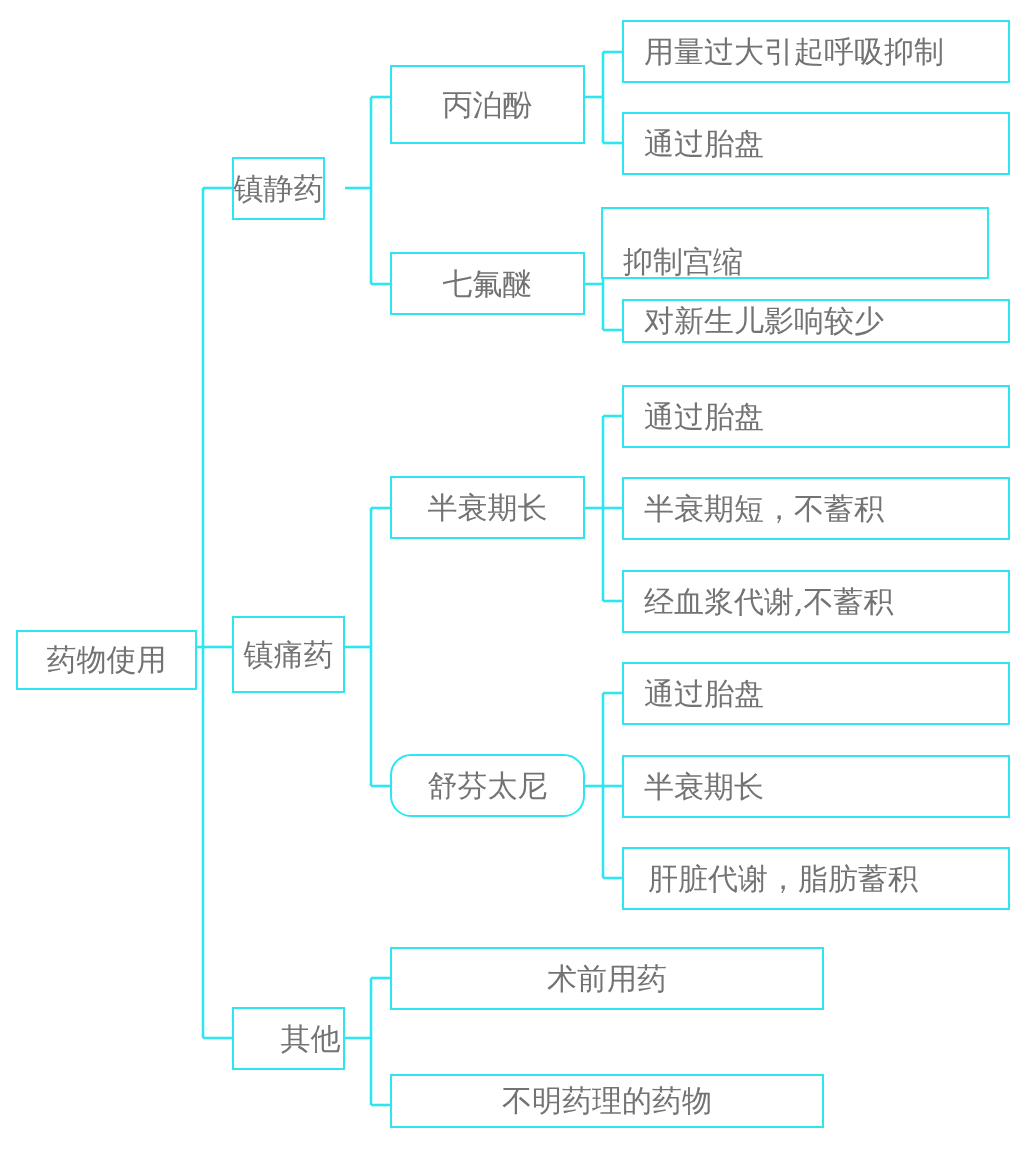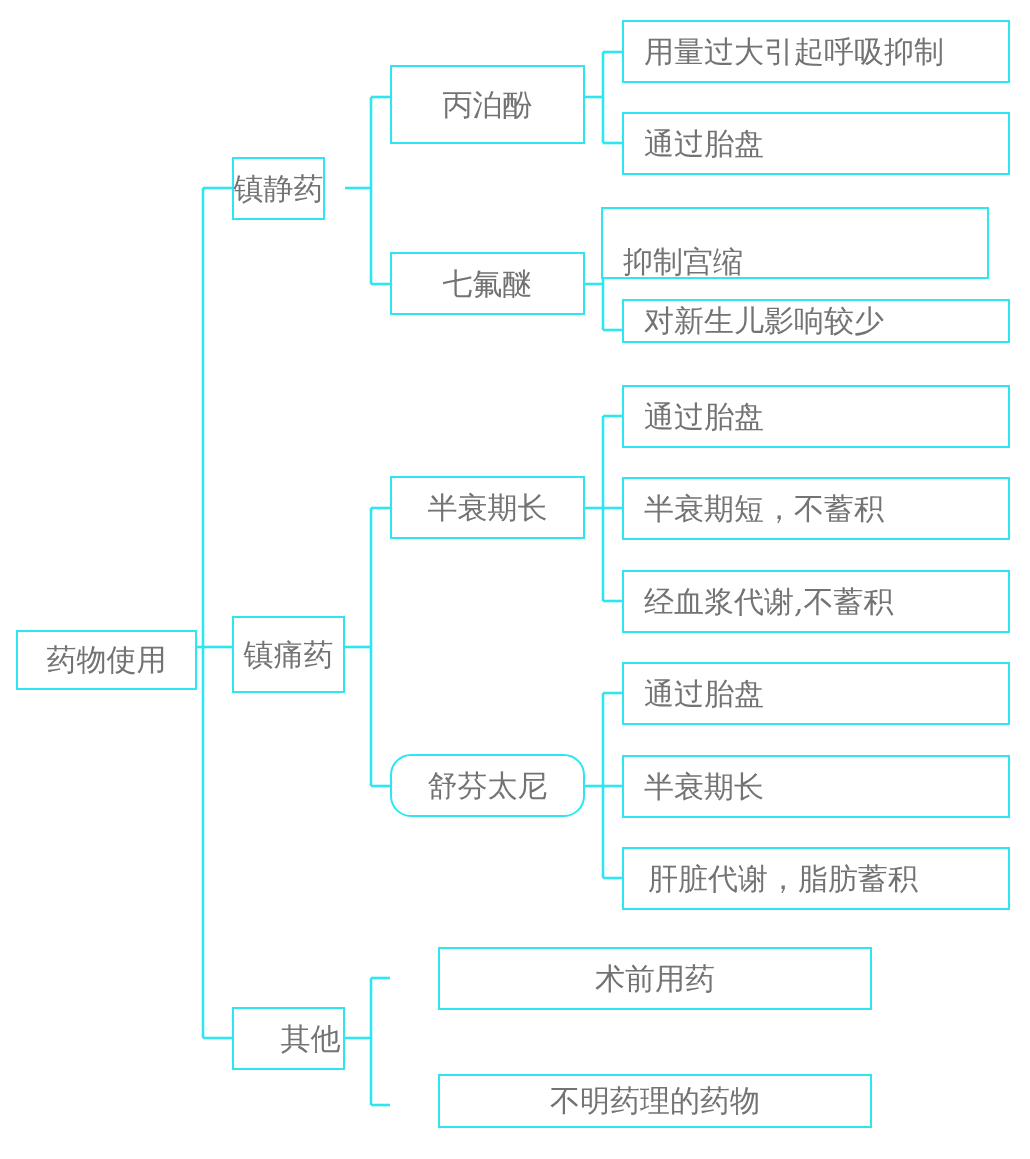--- a/index.html
+++ b/index.html
@@ -25,21 +25,21 @@
     color: #737373;
     white-space: nowrap;
     line-height: 1;
   }
   .node.center { justify-content: center; }
   .node.left { justify-content: flex-start; }
   .root     { font-size: 30px; }
   .level1   { font-size: 30px; }
   .level2   { font-size: 30px; }
   .leaf     { font-size: 30px; padding-left: 20px; }
-  .leaf.center { padding-left: 0; margin-left: 48px; }
+  .leaf.center { padding-left: 0; }
   svg#links {
     position: absolute;
     left: 0;
     top: 0;
     width: 1030px;
     height: 1159px;
     pointer-events: none;
   }
   svg#links path, svg#links line {
     stroke: #2ee6f0;

